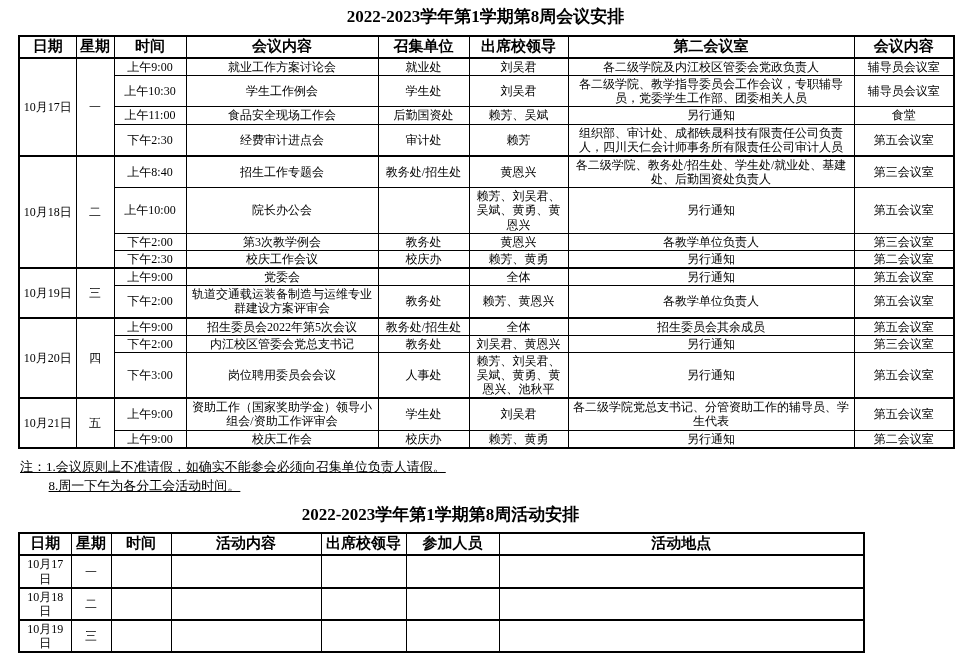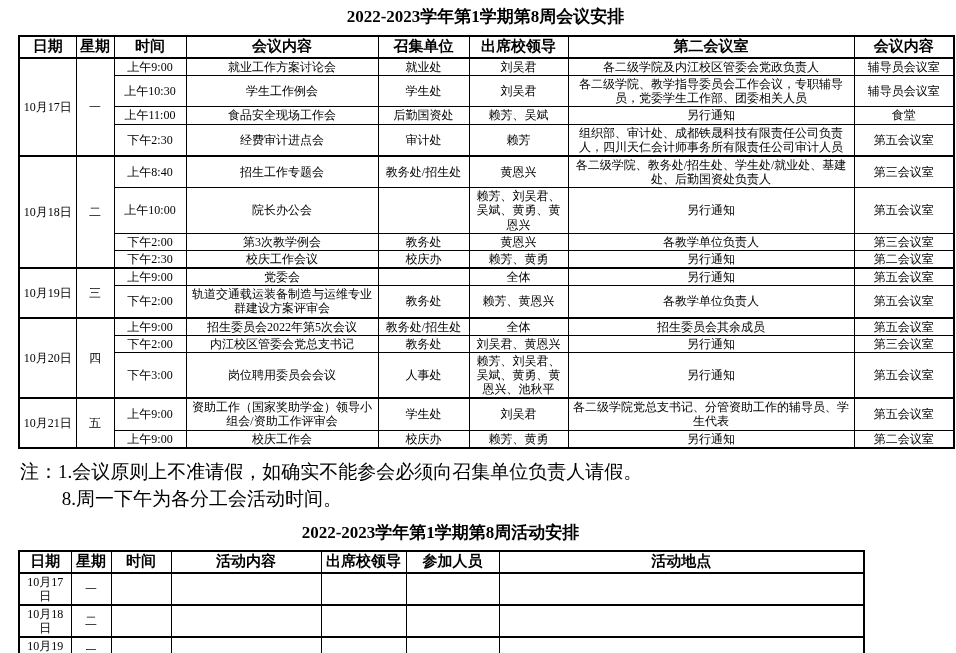--- a/index.html
+++ b/index.html
@@ -28,21 +28,21 @@
   }
   td{
     font-size:12px;line-height:1.18;text-align:center;vertical-align:middle;
     padding:1px 2px;border:1px solid #000;
     word-break:break-all;
   }
   tr.group-start td{border-top:2px solid #000;}
   #activity-table tbody tr{height:19px;}
   #activity-table thead tr{height:17px;}
   .notes{
-    margin:9px 16px 0 20px;font-size:19px;line-height:1.45;
+    margin:9px 16px 0 20px;font-size:13px;line-height:1.45;text-decoration:underline;
   }
   .notes .note-line2{margin-left:2.2em;}
 </style>
 </head>
 <body>
 
 <div class="doc-title t1">2022-2023学年第1学期第8周会议安排</div>
 
 <table id="meeting-table">
   <colgroup>

